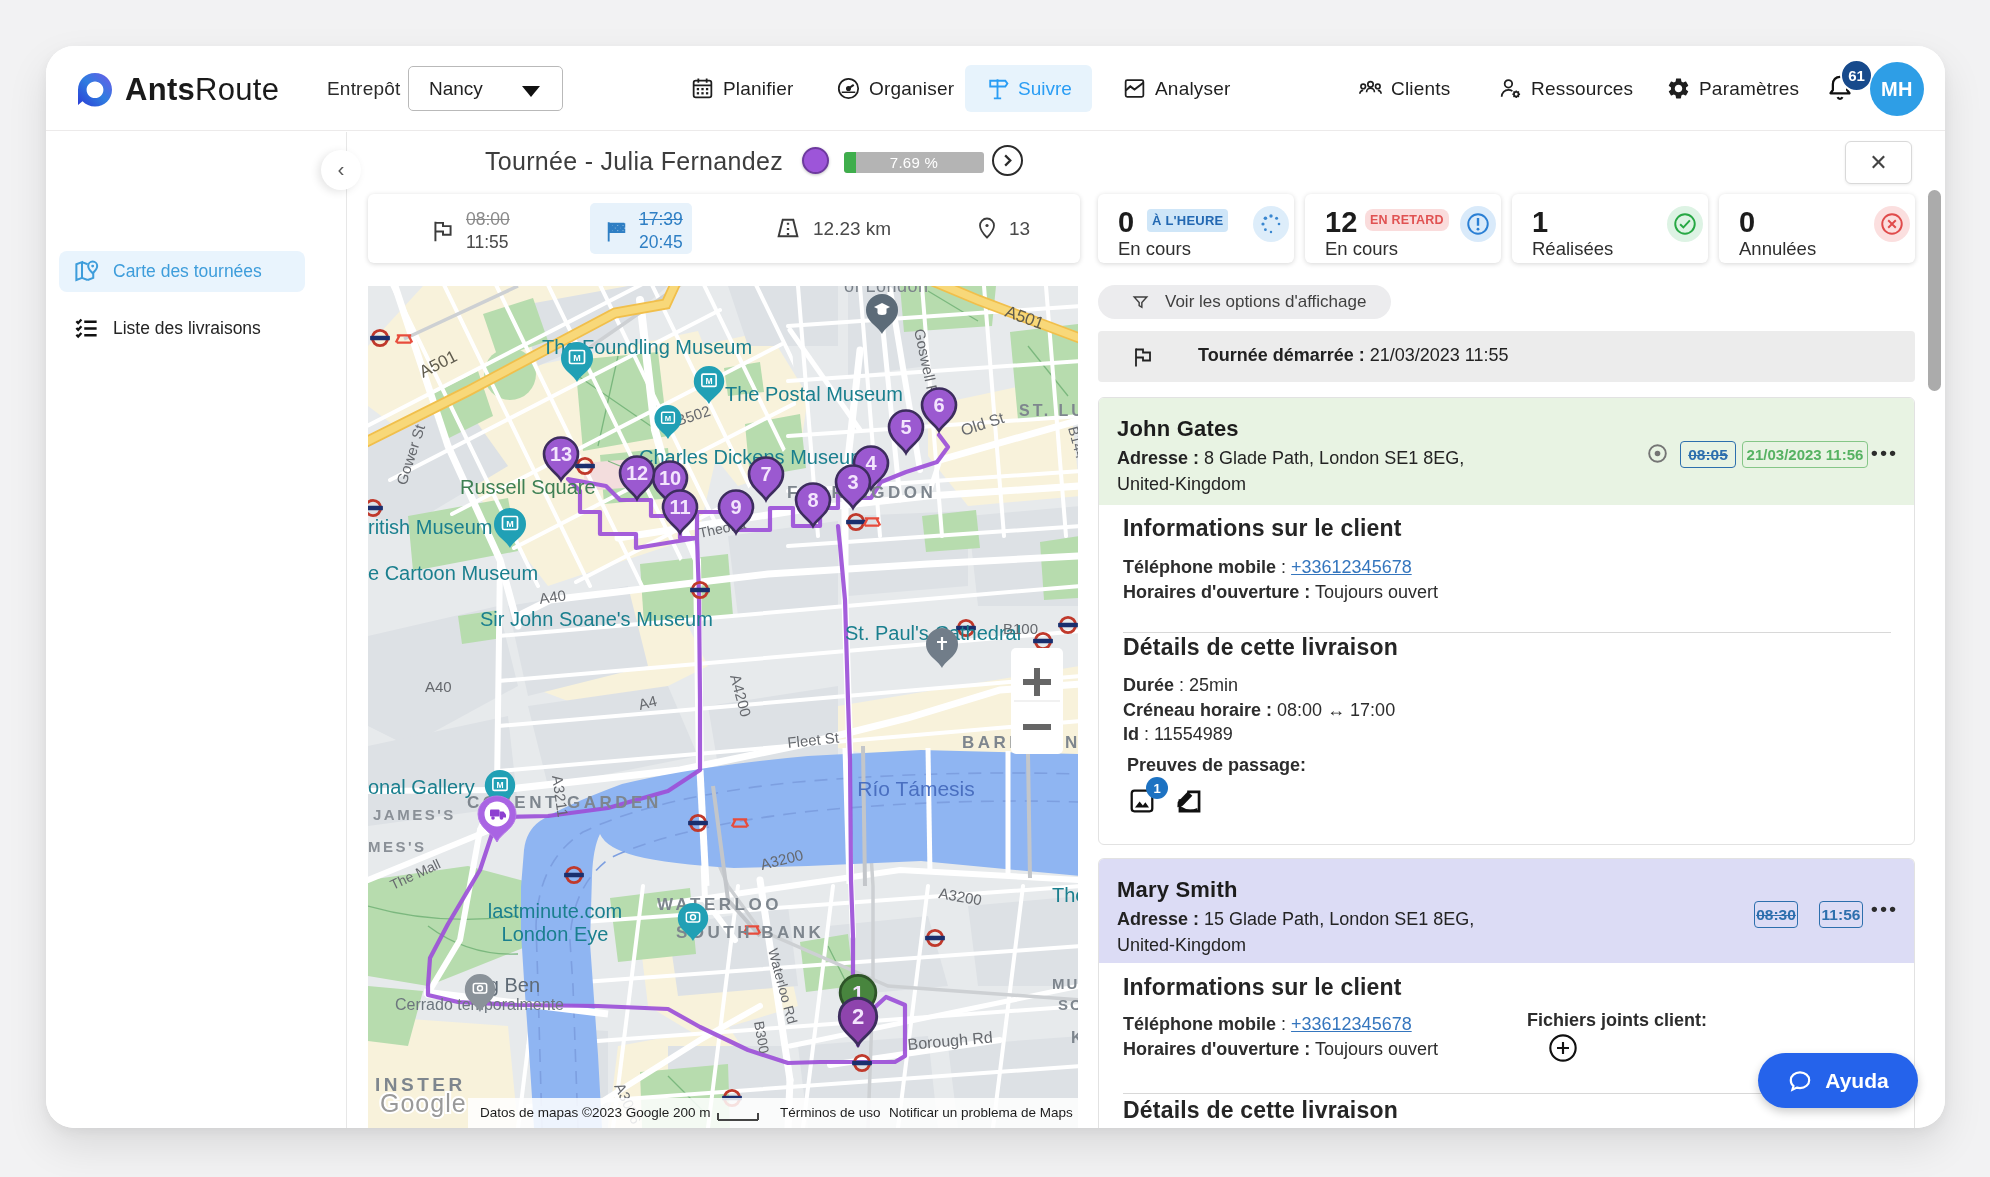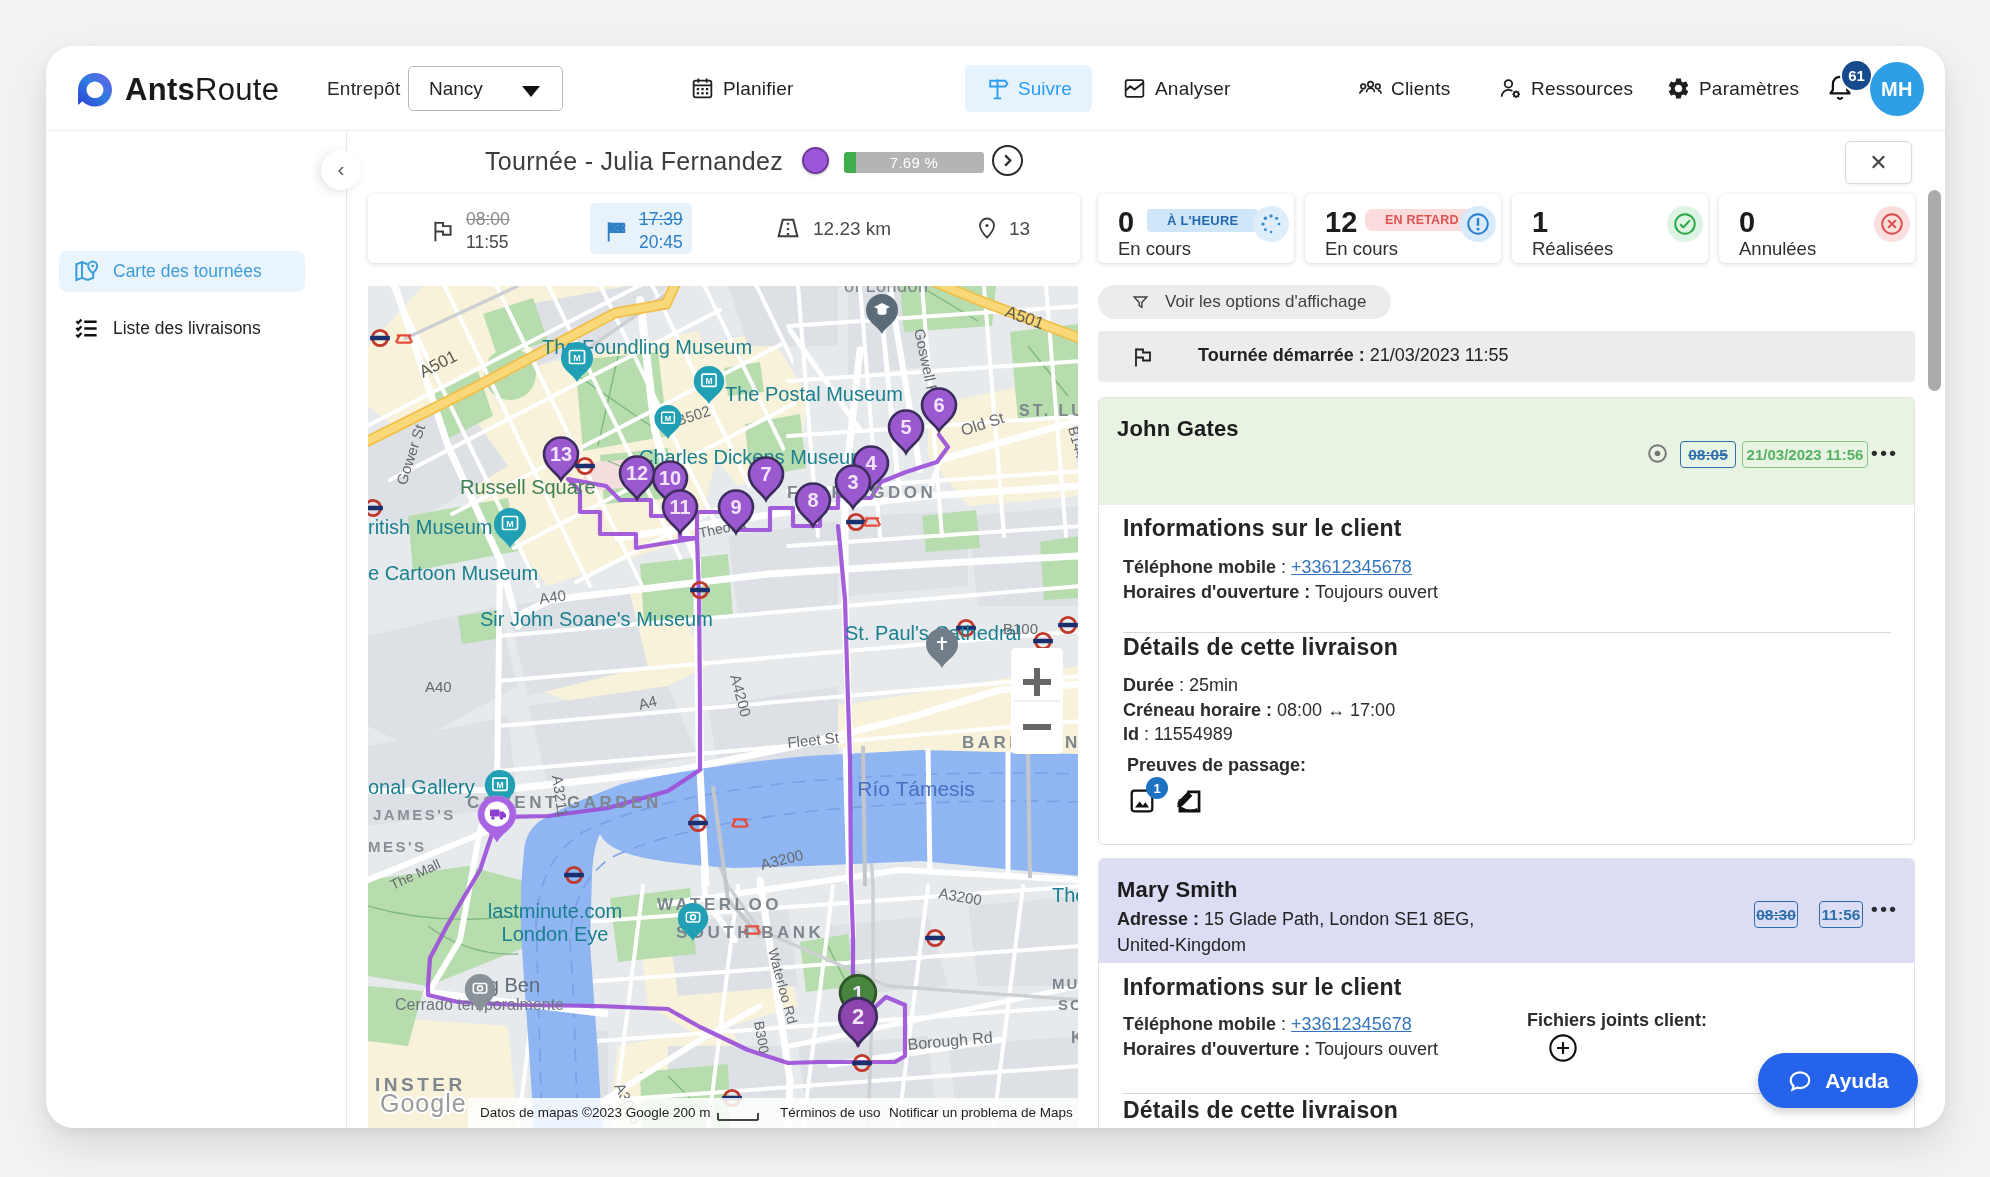--- a/index.html
+++ b/index.html
@@ -41,21 +41,21 @@
 #statcard { position:absolute; left:20px; top:62px; width:712px; height:69px; background:#fff; border-radius:6px; box-shadow:0 1px 5px rgba(0,0,0,.16); }
 .sflex { position:absolute; display:flex; align-items:center; gap:10px;}
 .stime { font-size:17.5px; color:#4a4a4a; line-height:23px;}
 .strike { text-decoration:line-through; color:#8a8a8a;}
 #endbox { position:absolute; left:222px; top:9px; width:102px; height:51px; background:#e7f2fb; border-radius:5px; }
 .bluet { color:#2f7fc4;}
 
 .scard { position:absolute; top:62px; width:196px; height:69px; background:#fff; border-radius:6px; box-shadow:0 1px 5px rgba(0,0,0,.16);}
 .scard .num { position:absolute; left:20px; top:12px; font-size:29px; font-weight:700; color:#1c1c1c;}
 .scard .sub { position:absolute; left:20px; top:44px; font-size:18.5px; color:#2e2e2e; font-weight:400;}
-.scard .badge { position:absolute; top:15px; font-size:13px; font-weight:700; padding:4px 20px; border-radius:4px; letter-spacing:.2px; white-space:nowrap;}
+.scard .badge { position:absolute; top:15px; font-size:13px; font-weight:700; padding:4px 5px; border-radius:4px; letter-spacing:.2px; white-space:nowrap;}
 .scard .cico { position:absolute; right:5px; top:12px; width:36px; height:36px; border-radius:50%; display:flex; align-items:center; justify-content:center; }
 
 #optpill { position:absolute; left:750px; top:153px; width:293px; height:34px; background:#ececee; border-radius:17px; display:flex; align-items:center; gap:15px; padding-left:33px; font-size:17px; color:#3f3f3f;}
 #tdbar { position:absolute; left:750px; top:199px; width:817px; height:51px; background:#ececec; border-radius:4px; }
 #tdbar .txt { position:absolute; left:100px; top:14px; font-size:18px; color:#222;}
 .dcard { position:absolute; left:750px; width:817px; background:#fff; border:1px solid #e2e2e2; border-radius:6px; overflow:hidden;}
 .dhead { position:relative; padding:18px 8px 16px 20px; }
 .dname { font-size:22px; font-weight:700; color:#1c1c1c; letter-spacing:.2px;}
 .daddr { font-size:18px; color:#232323; line-height:26px; width:392px;}
 .chip { position:absolute; height:27px; border:1.5px solid; border-radius:4px; font-size:15.5px; font-weight:700; display:flex; align-items:center; justify-content:center; white-space:nowrap; background:transparent;}
@@ -97,20 +97,29 @@
             <rect x="6.5" y="11.5" width="2.2" height="2.2"></rect>
             <rect x="10.9" y="11.5" width="2.2" height="2.2"></rect>
             <rect x="15.3" y="11.5" width="2.2" height="2.2"></rect>
             <rect x="6.5" y="15.5" width="2.2" height="2.2"></rect>
             <rect x="10.9" y="15.5" width="2.2" height="2.2"></rect>
             <rect x="15.3" y="15.5" width="2.2" height="2.2"></rect>
           </g>
         </svg>
       Planifier
     </div>
+    <div class="hitem" style="left:790px;">
+      <svg class="navic" viewBox="0 0 24 24" fill="none" stroke="#1f1f1f" stroke-width="1.7">
+          <circle cx="12" cy="12" r="9.3"></circle>
+          <path d="M12 12 L17 8.5" stroke-width="2"></path>
+          <circle cx="12" cy="12" r="1.6" fill="#1f1f1f"></circle>
+          <path d="M5.5 15.5 h13" stroke-width="1.4"></path>
+        </svg>
+      Organiser
+    </div>
     <div id="suivre">
       <svg class="navic" viewBox="0 0 24 24" fill="none" stroke="#2a9df4" stroke-width="1.8">
           <path d="M12 3v18M12 4.5h7.5l2 2.8-2 2.8H12M12 4.5H5v5.6h7"></path>
           <path d="M8.5 21.5h7"></path>
         </svg>
       Suivre
     </div>
     <div class="hitem" style="left:1076px;">
       <svg class="navic" viewBox="0 0 24 24" fill="none" stroke="#1f1f1f" stroke-width="1.7">
           <rect x="3.5" y="4" width="17" height="16" rx="1.5"></rect>
@@ -292,20 +301,21 @@
       <svg style="position:absolute; left:33px; top:13px;" width="24" height="26" viewBox="0 0 24 24" fill="none" stroke="#222" stroke-width="1.8">
           <path d="M5 21.5V3.5"></path>
           <path d="M5 4.5h7v3h7v8h-7v-3H5"></path>
         </svg>
       <div class="txt"><b>Tournée démarrée :</b> 21/03/2023 11:55</div>
     </div>
 
     <div class="dcard" style="top:265px; height:448px;">
       <div class="dhead" style="background:#e8f3e3; height:107px;">
         <div class="dname" style="position:absolute; left:18px; top:18px;">John Gates</div>
+        <div class="daddr" style="position:absolute; left:18px; top:47px;"><b>Adresse :</b> 8 Glade Path, London SE1 8EG, United-Kingdom</div>
         <svg style="position:absolute; left:548px; top:45px;" width="21" height="21" viewBox="0 0 24 24" fill="none" stroke="#757575" stroke-width="2.2">
             <circle cx="12" cy="12" r="9.5"></circle>
             <circle cx="12" cy="12" r="3.2" fill="#757575" stroke="none"></circle>
           </svg>
         <div class="chip" style="left:581px; top:43px; width:56px; border-color:#2d6fad; color:#2d6fad;">
             <span class="strike" style="color:#2d6fad;">08:05</span>
           </div>
         <div class="chip" style="left:643px; top:43px; width:126px; border-color:#85c687; color:#56b262; font-size:15px;">21/03/2023 11:56</div>
         <div class="dots" style="left:772px; top:44px;">•••</div>
       </div>

